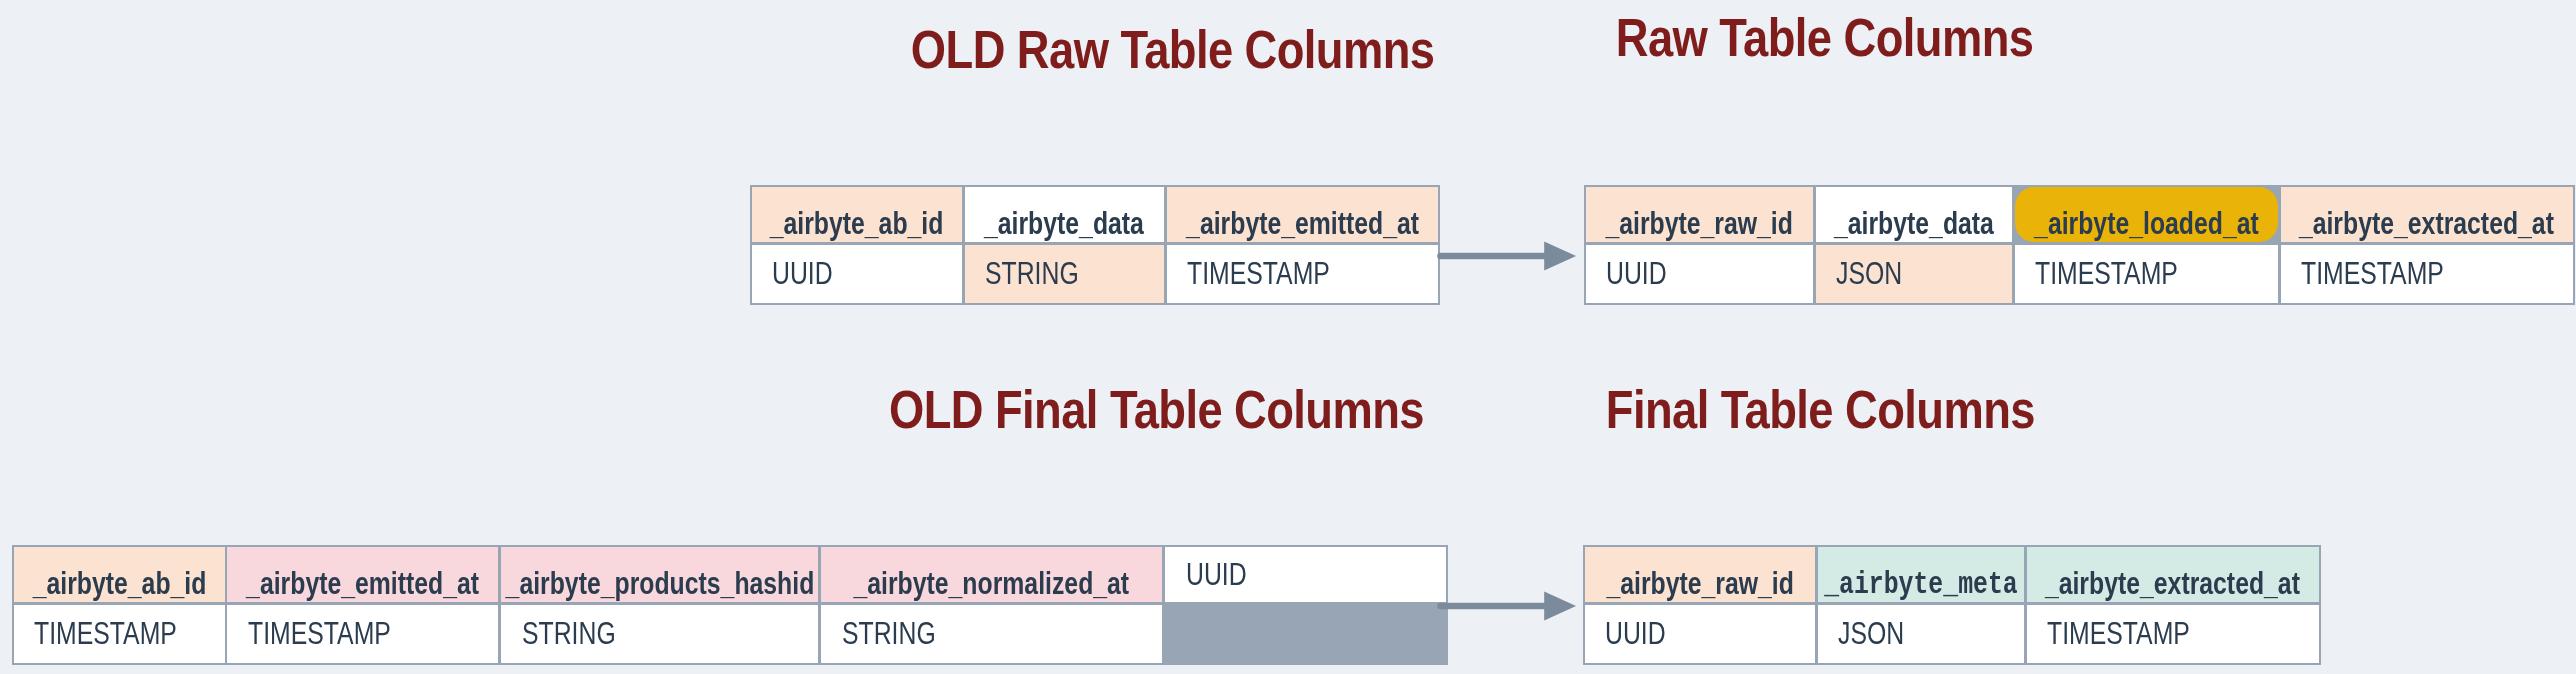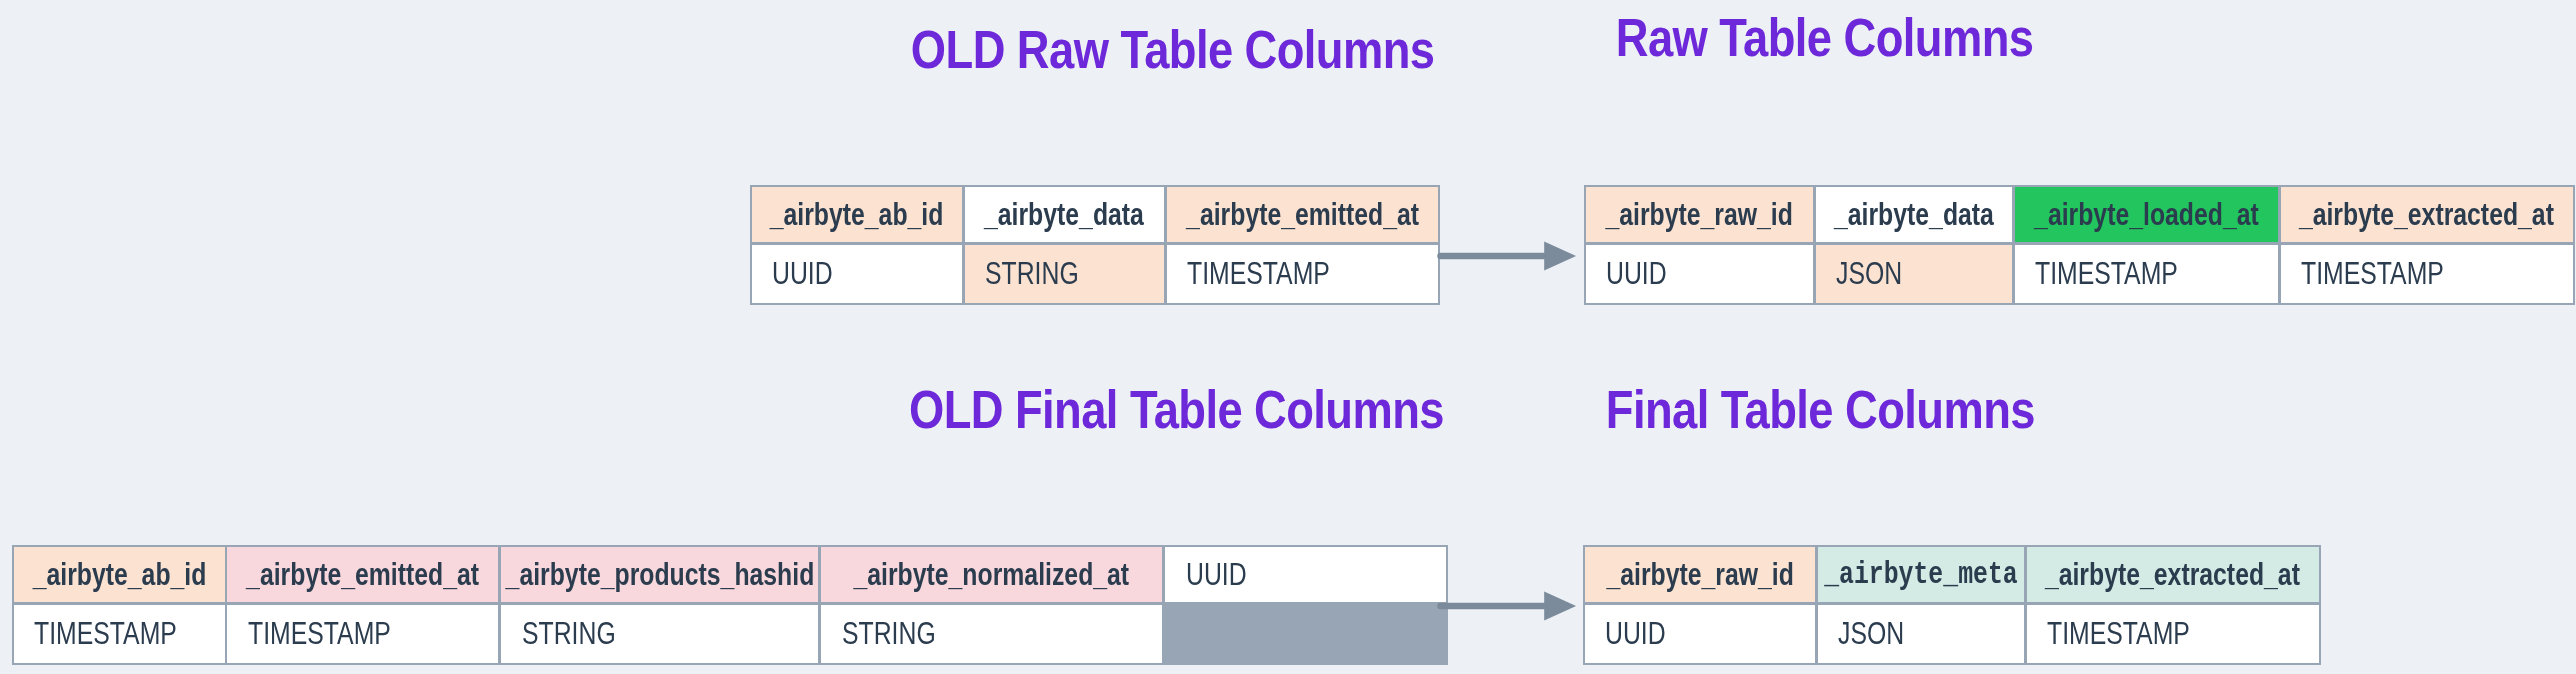--- a/index.html
+++ b/index.html
@@ -5,30 +5,30 @@
   * { margin:0; padding:0; box-sizing:border-box; }
   html,body { background:#e9eef3; }
   .canvas {
     position:relative; width:2576px; height:675px;
     background:#edf1f6;
     font-family:"Liberation Sans", sans-serif;
     color:#2b3c4e; overflow:hidden;
   }
   .title {
     position:absolute; text-align:center;
-    font-size:54px; font-weight:700; color:#6d28d9; white-space:nowrap;
+    font-size:54px; font-weight:700; color:#7f1d1d; white-space:nowrap;
   }
   .title .cond { display:inline-block; transform:scaleX(0.84); transform-origin:center; letter-spacing:-0.7px; }
   .dtable {
     position:absolute; display:grid;
     grid-template-rows:55px 58px; gap:2.9px;
     background:#97a5b4; border:2.9px solid #97a5b4;
   }
   .cell { display:flex; align-items:center; overflow:hidden; }
-  .cell.header { justify-content:center; font-weight:700; font-size:31px; }
+  .cell.header { justify-content:center; font-weight:700; font-size:31px;align-items:flex-end; }
   .cell.value  { justify-content:flex-start; padding-left:20.4px; font-size:31px; font-weight:400; }
   .cell .cond { display:inline-block; transform:scaleX(0.8); white-space:nowrap; }
   .cell.header .cond { transform-origin:center; }
   .cell.value  .cond { transform-origin:left center; }
   .arrow { position:absolute; }
 </style>
 </head>
 <body>
 
 <div class="canvas">
@@ -66,41 +66,41 @@
     <polygon points="152,10 196,30 152,50" fill="#7b8b9b"></polygon>
   </svg>
 
   <div class="dtable" style="left: 1584px; top: 185px; grid-template-columns: 227px 196px 263px 292px;">
       <div class="cell header" style="background: rgb(251, 226, 209);">
         <span class="cond">_airbyte_raw_id</span>
       </div>
       <div class="cell header" style="background: rgb(255, 255, 255);">
         <span class="cond">_airbyte_data</span>
       </div>
-      <div class="cell header" style="background: #22c55e;">
+      <div class="cell header" style="background: #eab308; border-radius: 19px;">
         <span class="cond">_airbyte_loaded_at</span>
       </div>
       <div class="cell header" style="background: rgb(251, 226, 209);">
         <span class="cond">_airbyte_extracted_at</span>
       </div>
       <div class="cell value" style="background: rgb(255, 255, 255);">
         <span class="cond">UUID</span>
       </div>
       <div class="cell value" style="background: rgb(251, 226, 209);">
         <span class="cond">JSON</span>
       </div>
       <div class="cell value" style="background: rgb(255, 255, 255);">
         <span class="cond">TIMESTAMP</span>
       </div>
       <div class="cell value" style="background: rgb(255, 255, 255);">
         <span class="cond">TIMESTAMP</span>
       </div>
     </div>
 
-  <div class="title" style="left:813px; top:378px; width:727px;">
+  <div class="title" style="left:793px; top:378px; width:727px;">
     <span class="cond">OLD Final Table Columns</span>
   </div>
   <div class="title" style="left:1457px; top:378px; width:727px;">
     <span class="cond">Final Table Columns</span>
   </div>
 
   <div class="dtable" style="left: 11.6px; top: 545px; grid-template-columns: 211px 271px 317px 341px 281px;">
       <div class="cell header" style="background: rgb(251, 226, 209);">
         <span class="cond">_airbyte_ab_id</span>
       </div>

